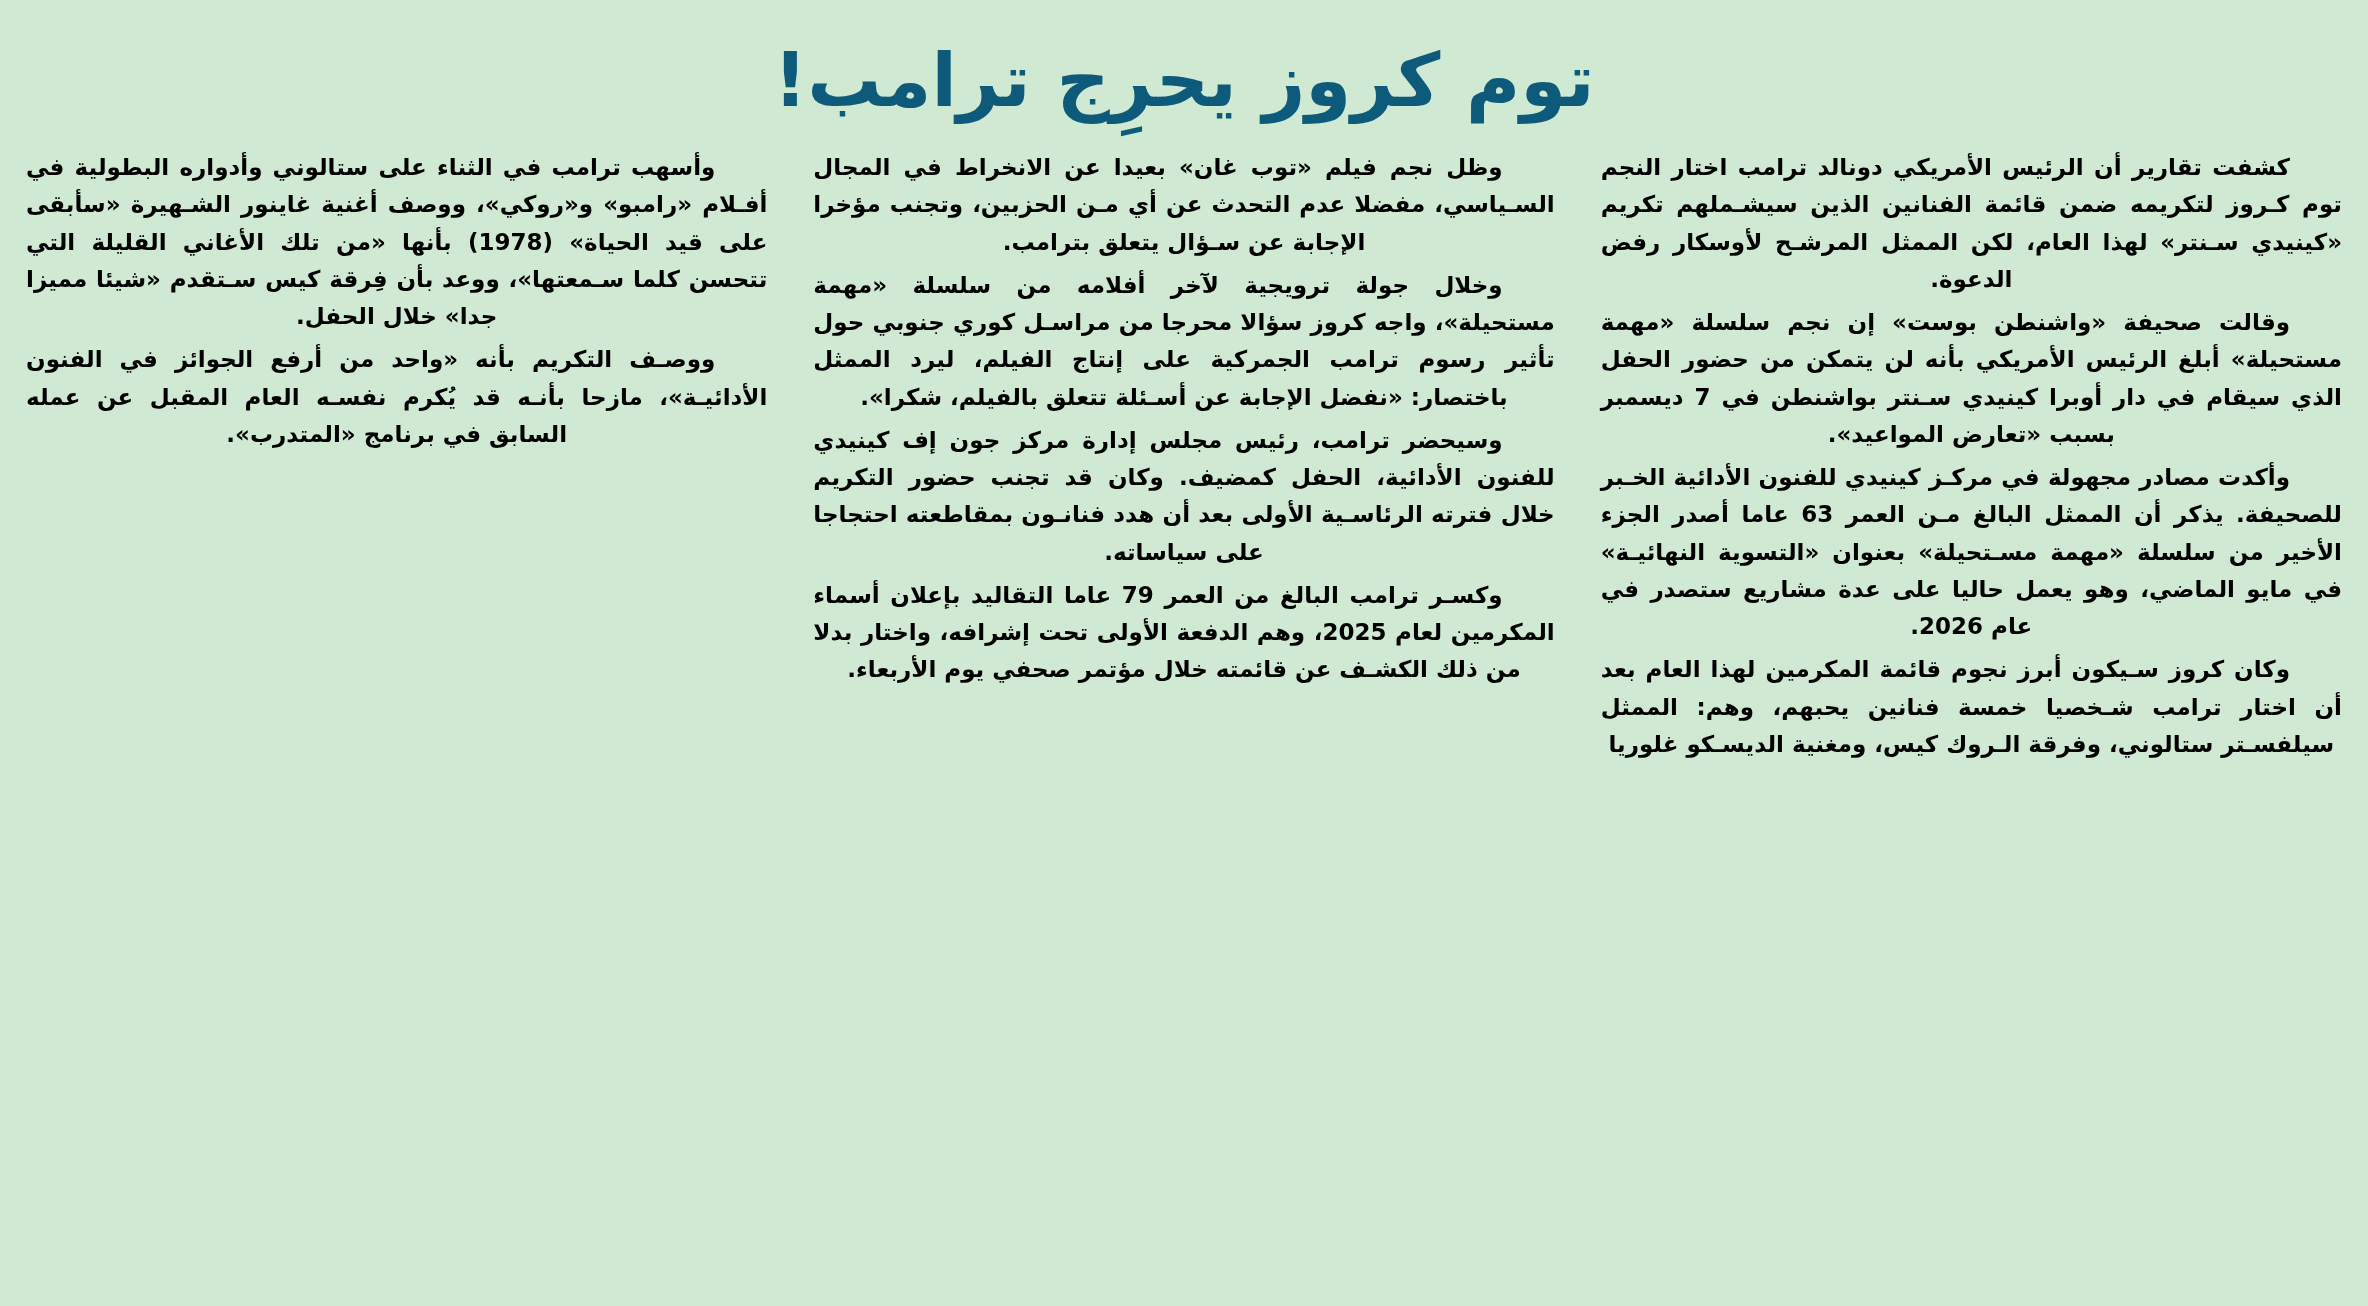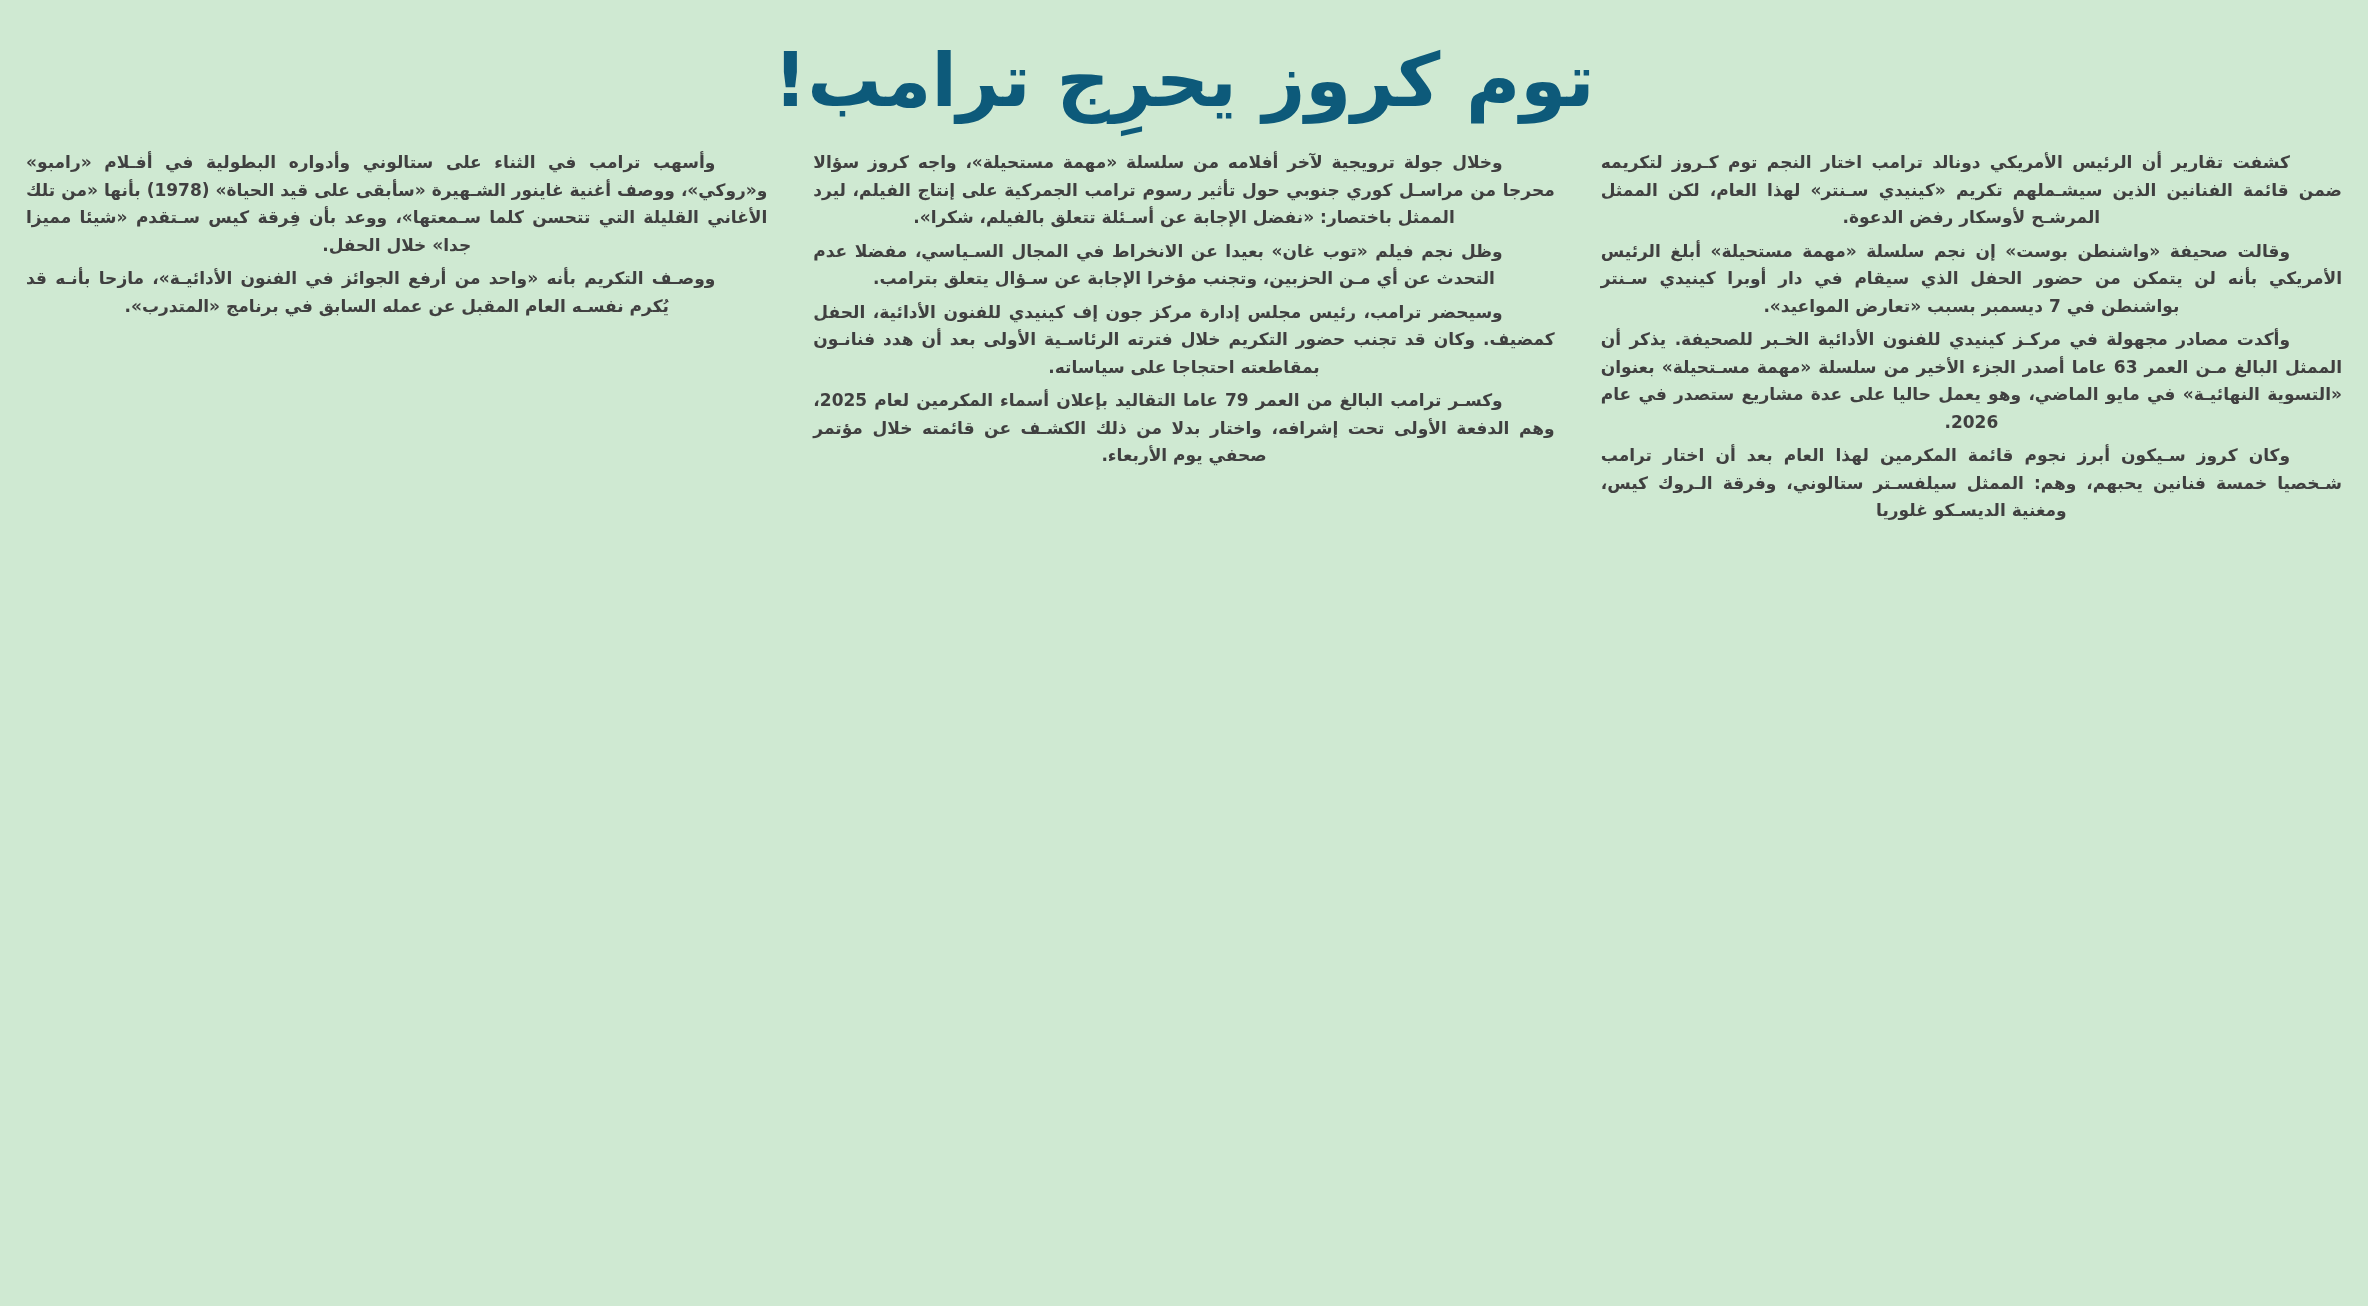--- a/index.html
+++ b/index.html
@@ -38,23 +38,23 @@
     gap: 46px;
     flex: 1;
     direction: rtl;
     align-items: flex-start;
   }
   .col {
     width: 33.33%;
     direction: rtl;
     text-align: justify;
     text-align-last: center;
-    color: #404040;
+    color: #000000;
     font-family: "DejaVu Sans", sans-serif;
-    font-size: 17px;
+    font-size: 23px;
     line-height: 1.62;
     font-weight: bold;
   }
   .col p {
     margin: 0 0 6px 0;
     text-indent: 52px;
     text-align: justify;
     text-align-last: center;
   }
   .col p.last {
@@ -71,22 +71,22 @@
   <div class="columns">
 
     <div class="col">
       <p>كشفت تقارير أن الرئيس الأمريكي دونالد ترامب اختار النجم توم كـروز لتكريمه ضمن قائمة الفنانين الذين سيشـملهم تكريم «كينيدي سـنتر» لهذا العام، لكن الممثل المرشـح لأوسكار رفض الدعوة.</p>
       <p>وقالت صحيفة «واشنطن بوست» إن نجم سلسلة «مهمة مستحيلة» أبلغ الرئيس الأمريكي بأنه لن يتمكن من حضور الحفل الذي سيقام في دار أوبرا كينيدي سـنتر بواشنطن في 7 ديسمبر بسبب «تعارض المواعيد».</p>
       <p>وأكدت مصادر مجهولة في مركـز كينيدي للفنون الأدائية الخـبر للصحيفة. يذكر أن الممثل البالغ مـن العمر 63 عاما أصدر الجزء الأخير من سلسلة «مهمة مسـتحيلة» بعنوان «التسوية النهائيـة» في مايو الماضي، وهو يعمل حاليا على عدة مشاريع ستصدر في عام 2026.</p>
       <p class="last">وكان كروز سـيكون أبرز نجوم قائمة المكرمين لهذا العام بعد أن اختار ترامب شـخصيا خمسة فنانين يحبهم، وهم: الممثل سيلفسـتر ستالوني، وفرقة الـروك كيس، ومغنية الديسـكو غلوريا</p>
     </div>
 
     <div class="col">
+      <p>وظل نجم فيلم «توب غان» بعيدا عن الانخراط في المجال السـياسي، مفضلا عدم التحدث عن أي مـن الحزبين، وتجنب مؤخرا الإجابة عن سـؤال يتعلق بترامب.</p>
       <p>وخلال جولة ترويجية لآخر أفلامه من سلسلة «مهمة مستحيلة»، واجه كروز سؤالا محرجا من مراسـل كوري جنوبي حول تأثير رسوم ترامب الجمركية على إنتاج الفيلم، ليرد الممثل باختصار: «نفضل الإجابة عن أسـئلة تتعلق بالفيلم، شكرا».</p>
-      <p>وظل نجم فيلم «توب غان» بعيدا عن الانخراط في المجال السـياسي، مفضلا عدم التحدث عن أي مـن الحزبين، وتجنب مؤخرا الإجابة عن سـؤال يتعلق بترامب.</p>
       <p>وسيحضر ترامب، رئيس مجلس إدارة مركز جون إف كينيدي للفنون الأدائية، الحفل كمضيف. وكان قد تجنب حضور التكريم خلال فترته الرئاسـية الأولى بعد أن هدد فنانـون بمقاطعته احتجاجا على سياساته.</p>
       <p class="last">وكسـر ترامب البالغ من العمر 79 عاما التقاليد بإعلان أسماء المكرمين لعام 2025، وهم الدفعة الأولى تحت إشرافه، واختار بدلا من ذلك الكشـف عن قائمته خلال مؤتمر صحفي يوم الأربعاء.</p>
     </div>
 
     <div class="col">
       <p>وأسهب ترامب في الثناء على ستالوني وأدواره البطولية في أفـلام «رامبو» و«روكي»، ووصف أغنية غاينور الشـهيرة «سأبقى على قيد الحياة» (1978) بأنها «من تلك الأغاني القليلة التي تتحسن كلما سـمعتها»، ووعد بأن فِرقة كيس سـتقدم «شيئا مميزا جدا» خلال الحفل.</p>
       <p class="last">ووصـف التكريم بأنه «واحد من أرفع الجوائز في الفنون الأدائيـة»، مازحا بأنـه قد يُكرم نفسـه العام المقبل عن عمله السابق في برنامج «المتدرب».</p>
     </div>
 
   </div>

